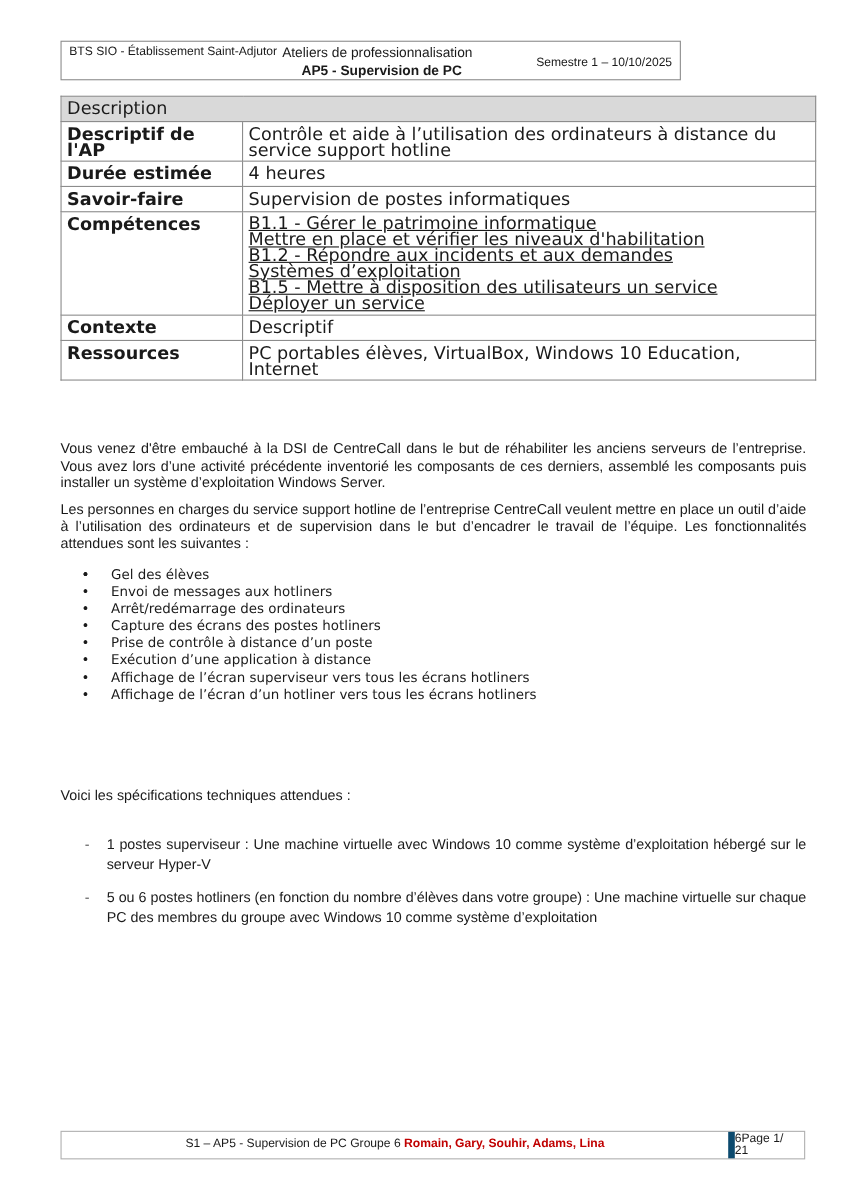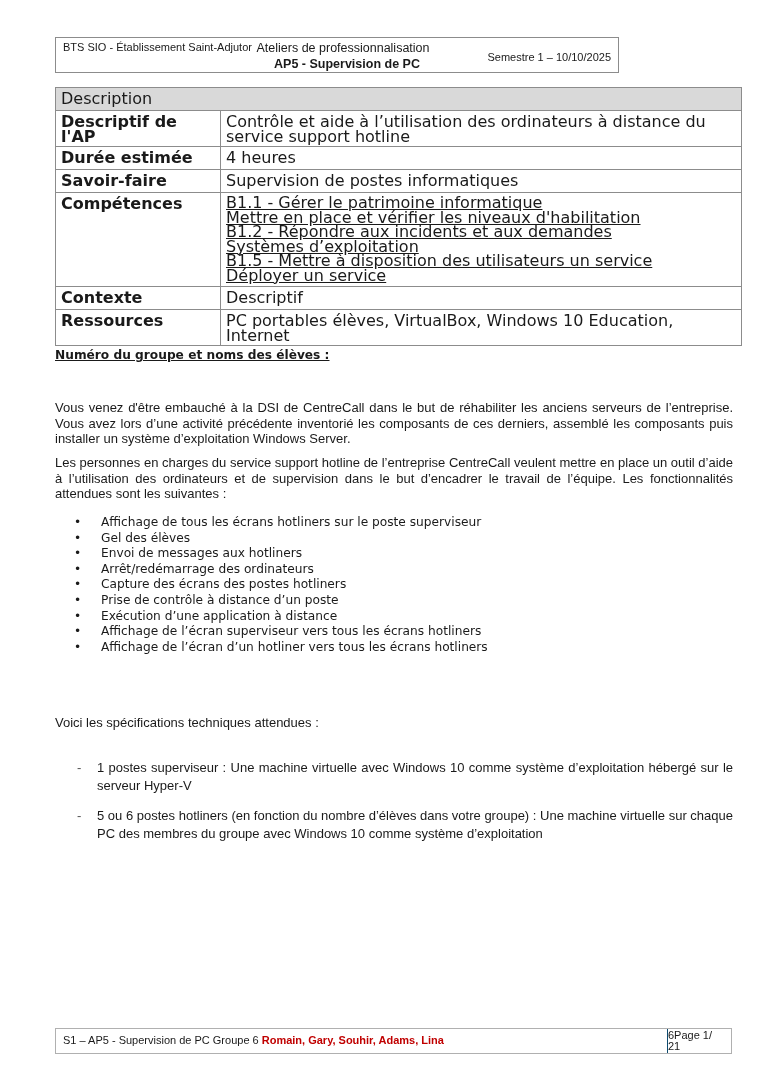--- a/index.html
+++ b/index.html
@@ -83,21 +83,22 @@
     .s1 { top: 759px; }
     .s2 { top: 807px; }
 
     
     .ftr {
       position: absolute; left: 55px; top: 1028px; width: 677px; height: 26px;
       border: 1px solid #b0b0b0; display: flex;
     }
     .ftr .fl {
       flex: 1; padding: 5px 7px; font-size: 11px; font-family: "Liberation Sans", sans-serif;
-      border-right: 1px solid #0c4a6e;
+      border-right: 6px solid #0c4a6e;
+      text-align: center;
     }
     .ftr .fl .names { color: #c00000; font-weight: bold; }
     .ftr .fr {
       width: 63px; text-align: left; font-size: 11px; line-height: 11px; padding-top: 1px;
       font-family: "Liberation Sans", sans-serif;
     }
   </style>
 </head>
 <body>
 
@@ -144,27 +145,26 @@
       <td class="k">Contexte</td>
       <td>Descriptif</td>
     </tr>
     <tr class="r">
       <td class="k">Ressources</td>
       <td>PC portables élèves, VirtualBox, Windows 10 Education, Internet</td>
     </tr>
   </tbody>
     </table>
 
-  <div class="grp">Numéro du groupe et noms des élèves :</div>
 
   <p class="para p1">Vous venez d'être embauché à la DSI de CentreCall dans le but de réhabiliter les anciens serveurs de l’entreprise. Vous avez lors d’une activité précédente inventorié les composants de ces derniers, assemblé les composants puis installer un système d’exploitation Windows Server.</p>
   <p class="para p2">Les personnes en charges du service support hotline de l’entreprise CentreCall veulent mettre en place un outil d’aide à l’utilisation des ordinateurs et de supervision dans le but d’encadrer le travail de l’équipe. Les fonctionnalités attendues sont les suivantes :</p>
 
   <ul class="feat">
-    <li><span class="b">•</span><span>Affichage de tous les écrans hotliners sur le poste superviseur</span></li>
+    <li><span class="b">•</span></li>
     <li><span class="b">•</span><span>Gel des élèves</span></li>
     <li><span class="b">•</span><span>Envoi de messages aux hotliners</span></li>
     <li><span class="b">•</span><span>Arrêt/redémarrage des ordinateurs</span></li>
     <li><span class="b">•</span><span>Capture des écrans des postes hotliners</span></li>
     <li><span class="b">•</span><span>Prise de contrôle à distance d’un poste</span></li>
     <li><span class="b">•</span><span>Exécution d’une application à distance</span></li>
     <li><span class="b">•</span><span>Affichage de l’écran superviseur vers tous les écrans hotliners</span></li>
     <li><span class="b">•</span><span>Affichage de l’écran d’un hotliner vers tous les écrans hotliners</span></li>
   </ul>
 

